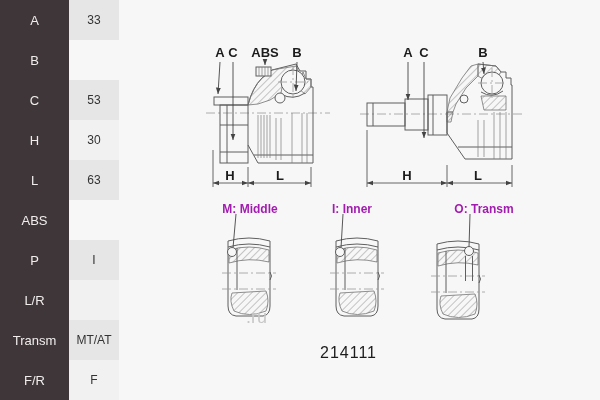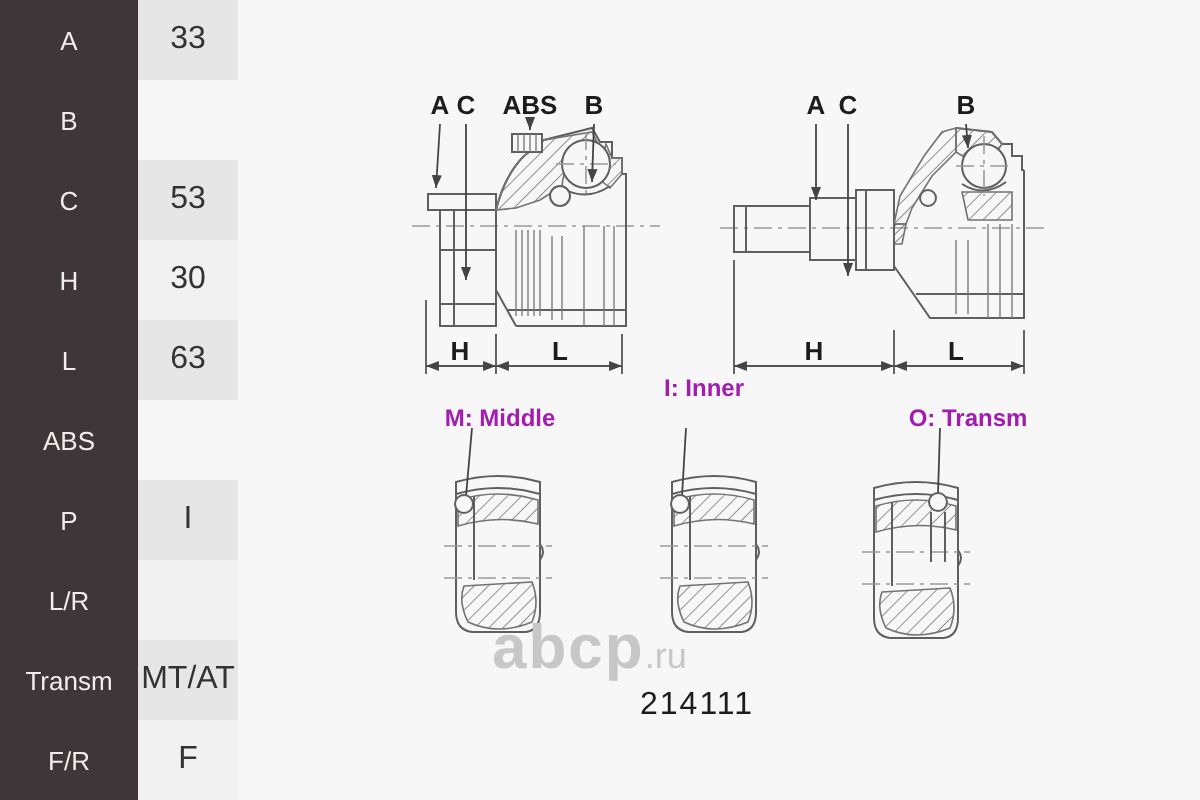--- a/index.html
+++ b/index.html
@@ -11,21 +11,21 @@
   
   .spec-table{position:absolute;left:0;top:0;width:138px;height:400px;z-index:2;}
   .trow{display:flex;height:40px;}
   .tlabel{
     width:69px;background:#3e3638;color:#f1eded;
     display:flex;align-items:center;justify-content:center;
     font-size:13px;
   }
   .tvalue{
     width:50px;display:flex;align-items:center;justify-content:center;
-    font-size:16px;color:#333;
+    font-size:12px;color:#333;
   }
   .trow:nth-child(odd) .tvalue{background:#e6e6e6;}
   .trow:nth-child(even) .tvalue{background:#f1f1f1;}
   
   .drawing-svg{position:absolute;left:0;top:0;z-index:1;}
   .lbl{
     position:absolute;transform:translateX(-50%);
     font-size:13px;font-weight:bold;color:#1c1c1c;z-index:3;white-space:nowrap;
   }
   .vlbl{
@@ -237,20 +237,19 @@
 <span class="lbl" style="left:230px;top:168px;">H</span>
 <span class="lbl" style="left:280px;top:168px;">L</span>
 
 <span class="lbl" style="left:408px;top:45px;">A</span>
 <span class="lbl" style="left:424px;top:45px;">C</span>
 <span class="lbl" style="left:483px;top:45px;">B</span>
 <span class="lbl" style="left:407px;top:168px;">H</span>
 <span class="lbl" style="left:478px;top:168px;">L</span>
 
 <span class="vlbl" style="left:250px;top:202px;">M: Middle</span>
-<span class="vlbl" style="left:352px;top:187px;">I: Inner</span>
+<span class="vlbl" style="left:352px;top:202px;">I: Inner</span>
 <span class="vlbl" style="left:484px;top:202px;">O: Transm</span>
 
 <div class="watermark">
-  <span class="wm-brand">abcp</span>
     <span class="wm-tld">.ru</span>
 </div>
 <div class="part-number">214111</div>
 
 </body></html>

